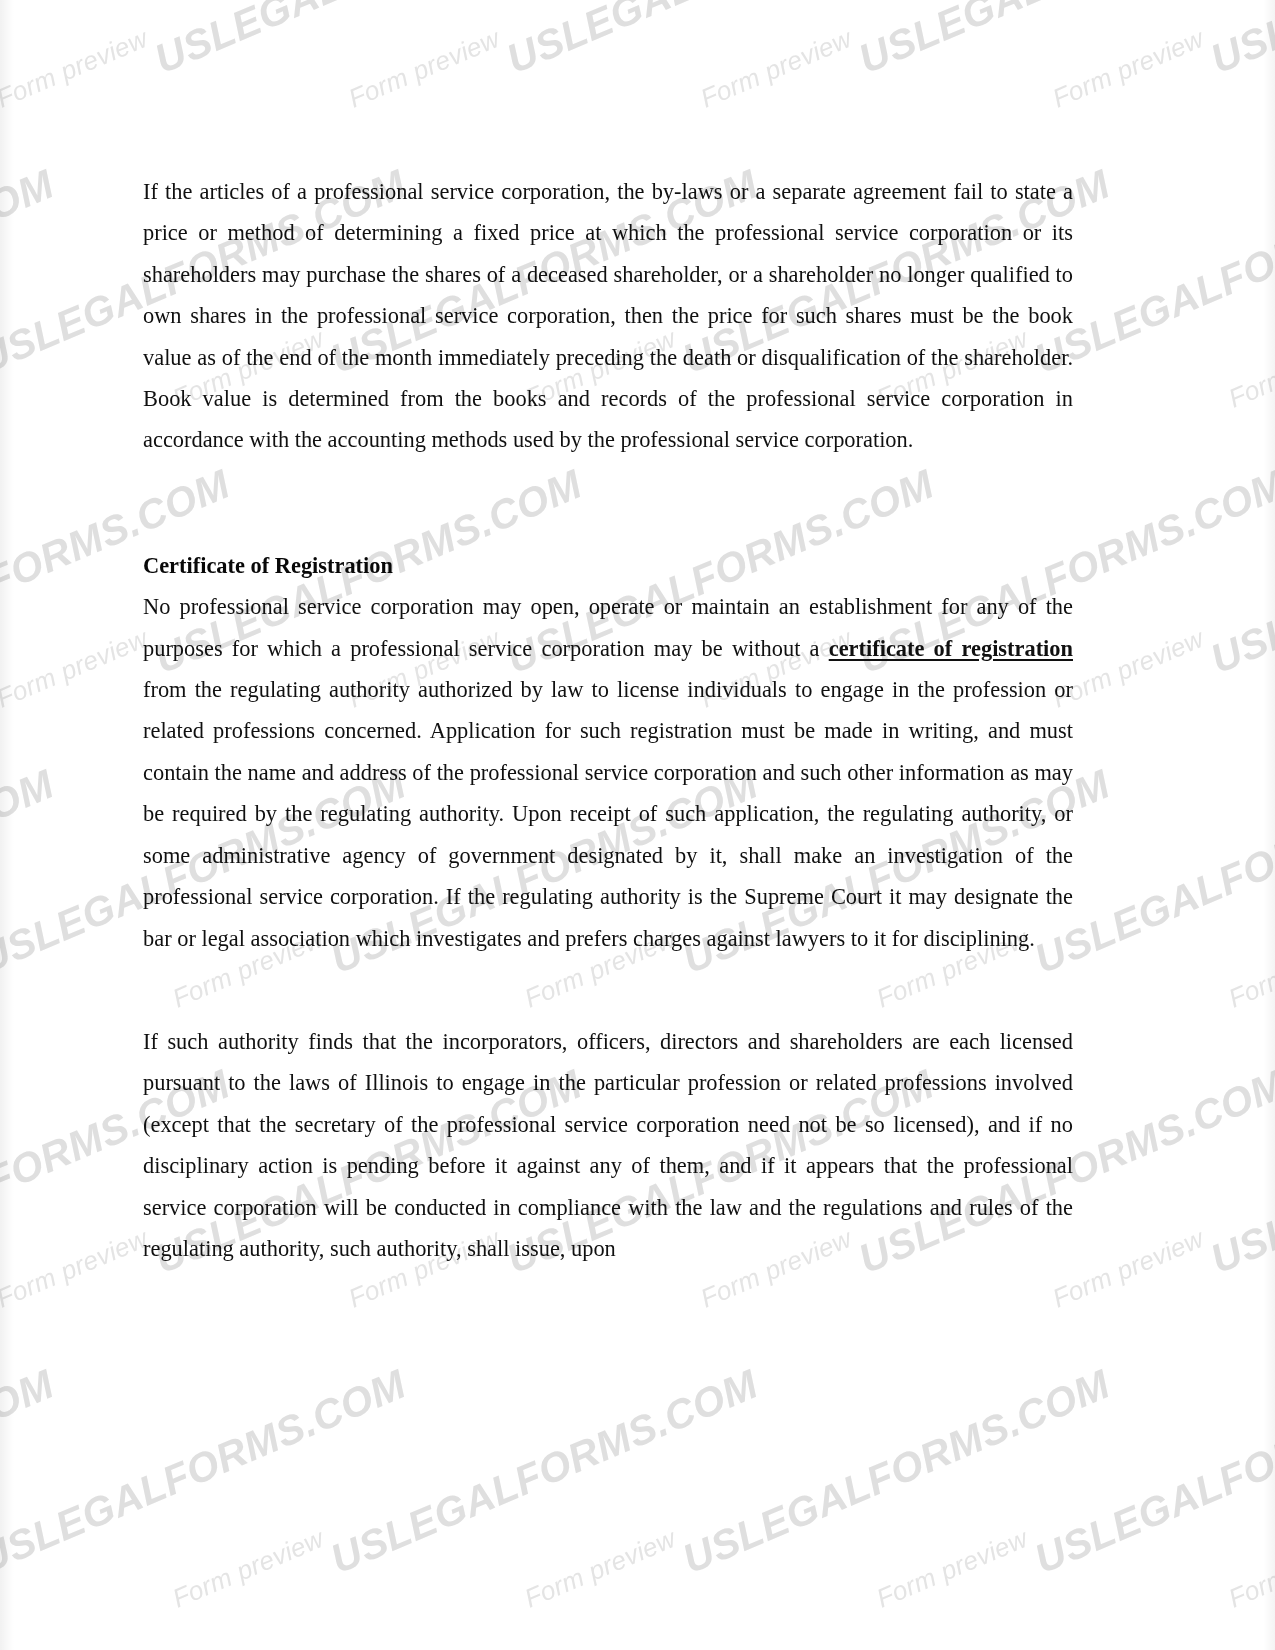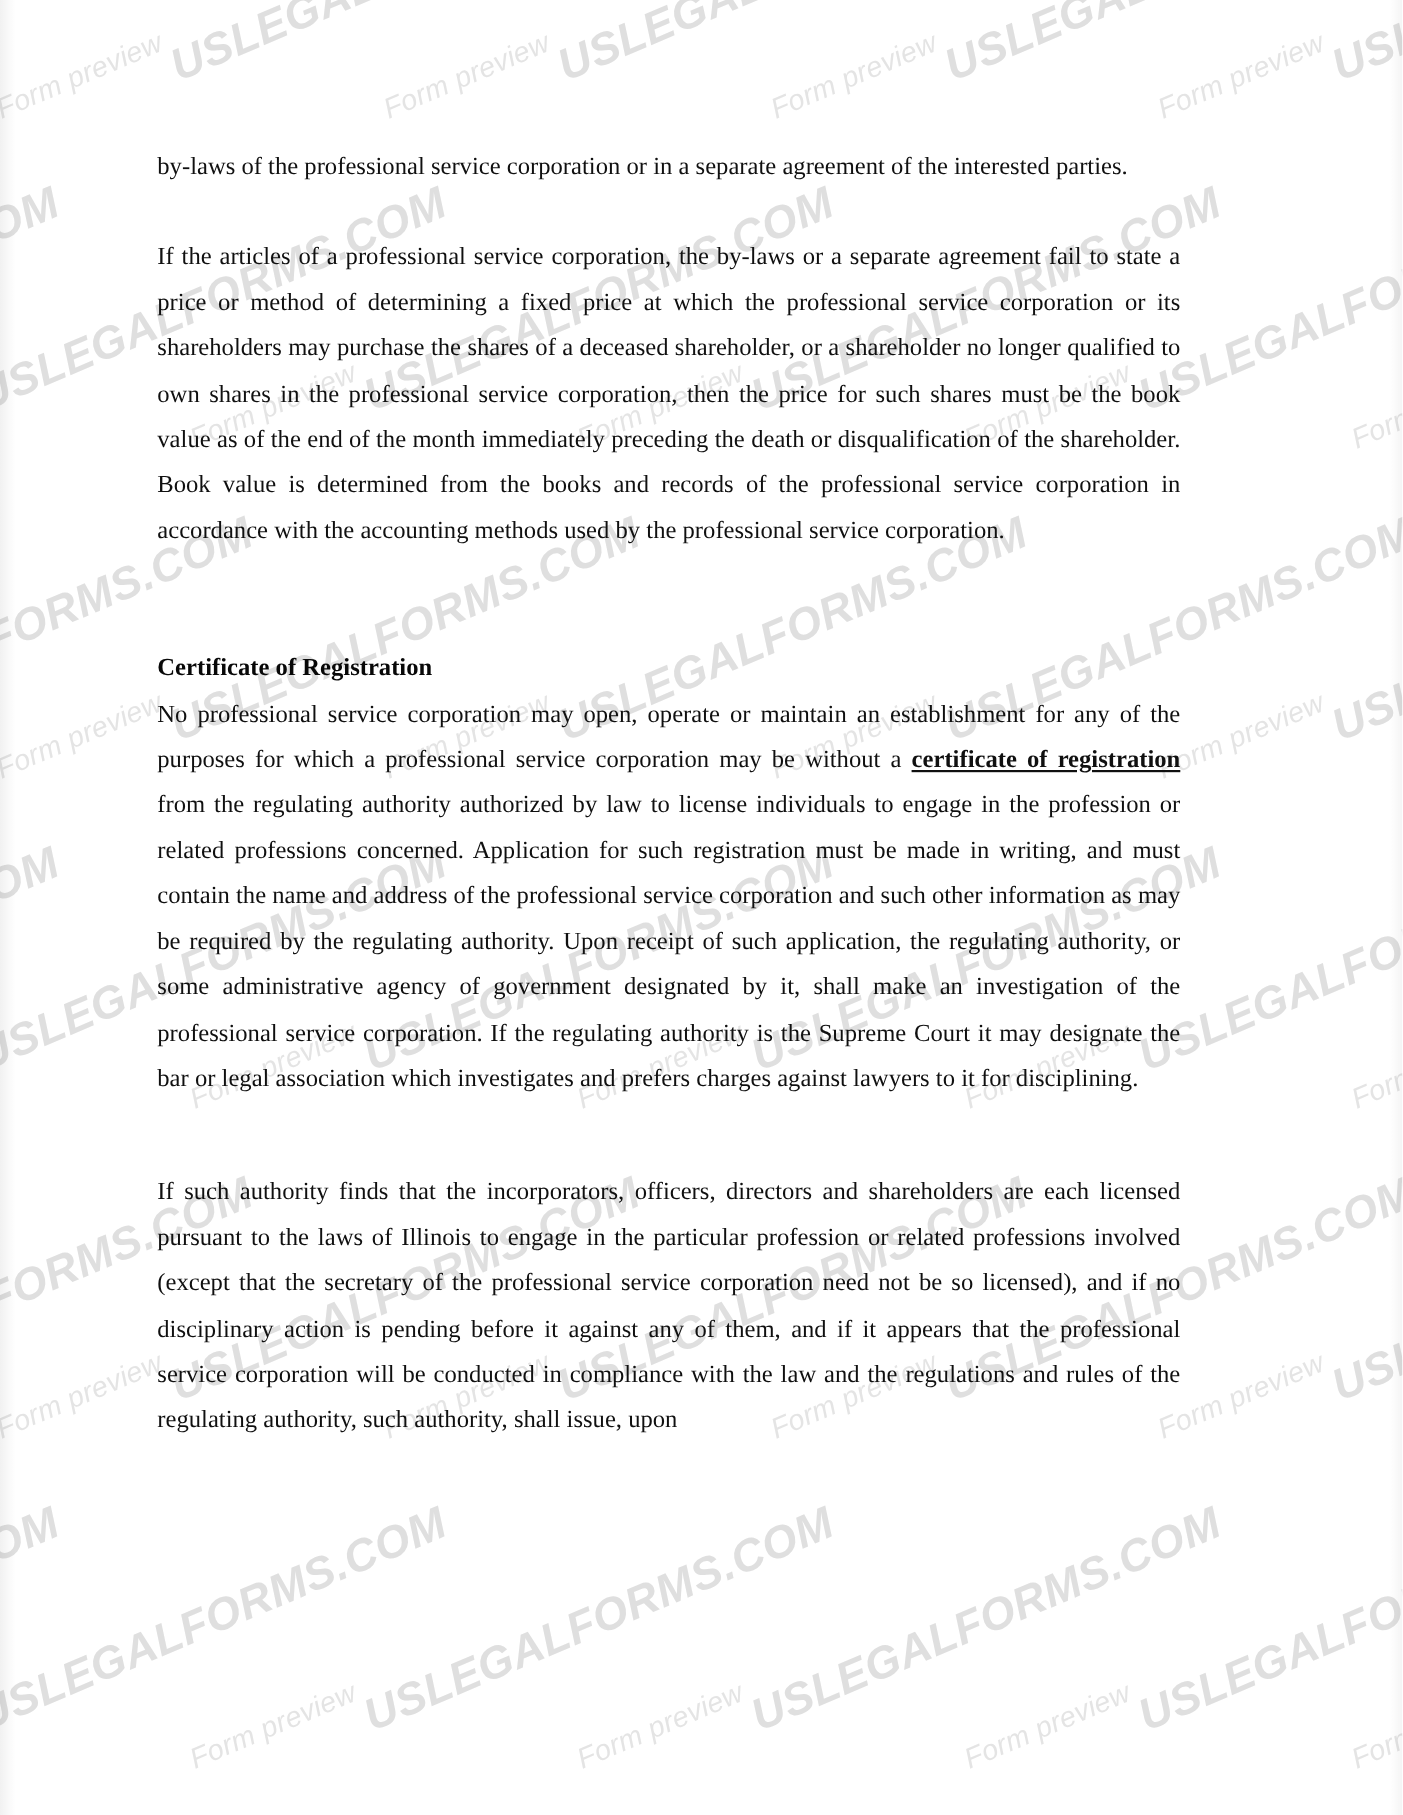--- a/index.html
+++ b/index.html
@@ -165,21 +165,20 @@
       <div class="wm wm-brand" style="left: 444px; top: 1660px; transform: rotate(-23deg);">USLEGALFORMS.COM</div>
       <div class="wm wm-preview" style="left: 640px; top: 1706px; transform: rotate(-23deg);">Form preview</div>
       <div class="wm wm-brand" style="left: 796px; top: 1660px; transform: rotate(-23deg);">USLEGALFORMS.COM</div>
       <div class="wm wm-preview" style="left: 992px; top: 1706px; transform: rotate(-23deg);">Form preview</div>
       <div class="wm wm-brand" style="left: 1148px; top: 1660px; transform: rotate(-23deg);">USLEGALFORMS.COM</div>
       <div class="wm wm-preview" style="left: 1344px; top: 1706px; transform: rotate(-23deg);">Form preview</div>
     </div>
 
   <div id="content">
 
-    <p class="body-par">by-laws of the professional service corporation or in a separate agreement of the interested parties.</p>
 
     <div class="gap-sm"></div>
 
     <p class="body-par">If the articles of a professional service corporation, the by-laws or a separate agreement fail to state a price or method of determining a fixed price at which the professional service corporation or its shareholders may purchase the shares of a deceased shareholder, or a shareholder no longer qualified to own shares in the professional service corporation, then the price for such shares must be the book value as of the end of the month immediately preceding the death or disqualification of the shareholder. Book value is determined from the books and records of the professional service corporation in accordance with the accounting methods used by the professional service corporation.</p>
 
     <div class="gap-lg"></div>
 
     <h2 class="section-head">Certificate of Registration</h2>
 
     <p class="body-par"><span>No professional service corporation may open, operate or maintain an establishment for any of the purposes for which a professional service corporation may be without a </span><span class="bold-underline">certificate of registration</span><span> from the regulating authority authorized by law to license individuals to engage in the profession or related professions concerned. Application for such registration must be made in writing, and must contain the name and address of the professional service corporation and such other information as may be required by the regulating authority. Upon receipt of such application, the regulating authority, or some administrative agency of government designated by it, shall make an investigation of the professional service corporation. If the regulating authority is the Supreme Court it may designate the bar or legal association which investigates and prefers charges against lawyers to it for disciplining.</span></p>

